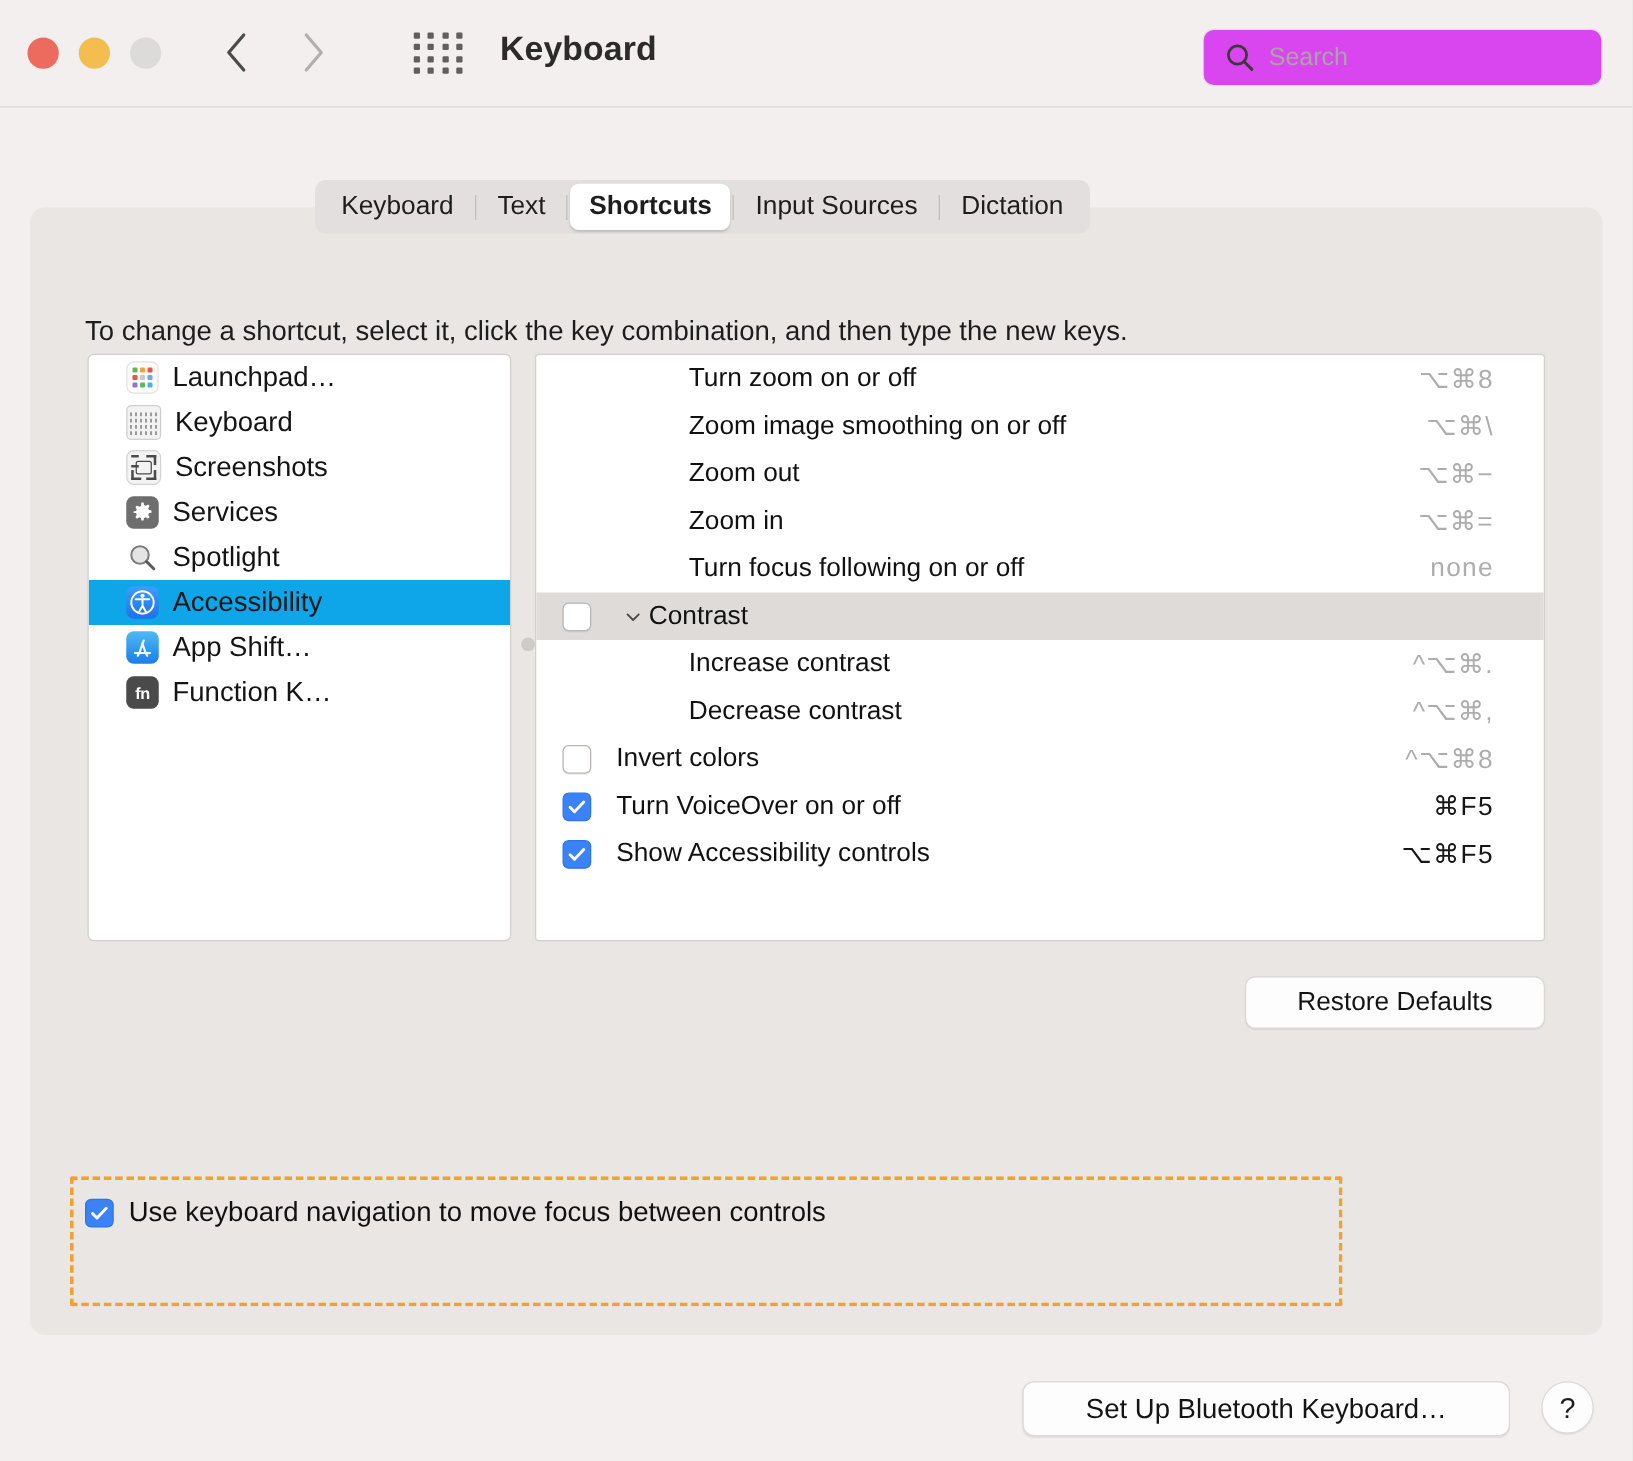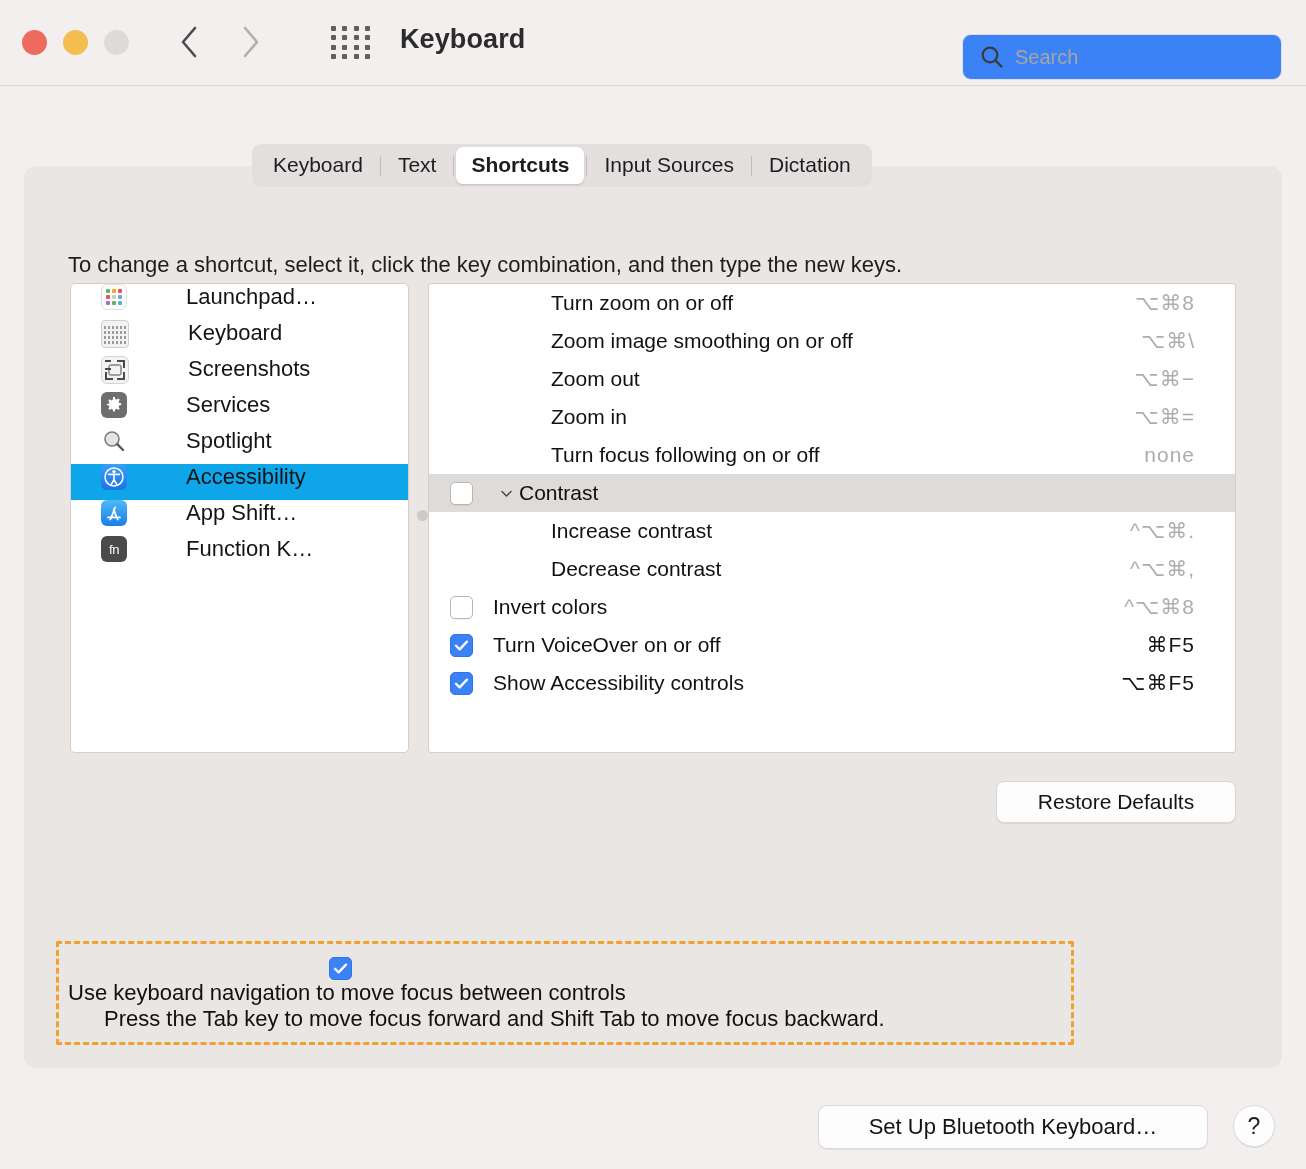--- a/index.html
+++ b/index.html
@@ -75,26 +75,26 @@
     top: 24px;
     font-size: 27px;
     font-weight: bold;
     color: #2b2b2b;
     letter-spacing: 0.1px;
   }
 
   .searchbox {
     position: absolute;
     right: 24px;
-    top: 34px;
+    top: 23px;
     width: 320px;
     height: 46px;
     border: 1px solid #e4e0df;
     border-radius: 9px;
-    background: #3b82f6;
+    background: #d946ef;
     display: flex;
     align-items: center;
     box-sizing: border-box;
   }
   .searchbox .mag {
     margin-left: 16px;
     margin-right: 10px;
     display: flex;
   }
   .search-input {
@@ -173,23 +173,23 @@
     height: 470px;
     background: #ffffff;
     border: 1px solid #d2cfcd;
     border-radius: 5px;
     overflow: hidden;
     box-sizing: border-box;
   }
   .side-item {
     height: 36px;
     display: flex;
+    align-items: center;
     padding-left: 30px;
     box-sizing: border-box;
-    gap: 48px;
   }
   .side-item.selected { background: #0ea5e9; }
   .side-item .ico {
     width: 26px; height: 26px;
     margin-right: 11px;
     flex: none;
     position: relative;
   }
   .side-label {
     font-size: 22px;
@@ -277,21 +277,21 @@
     background: linear-gradient(180deg,#4fb9f5,#1a7ee8);
     border-radius: 6px;
     display: flex; align-items: center; justify-content: center;
   }
 
   .ic-fn {
     background: #4a4a4a;
     border-radius: 6px;
     color: #fff;
     font-size: 13px;
-    font-weight: normal;
+    font-weight: bold;
     display: flex; align-items: center; justify-content: center;
     letter-spacing: -0.3px;
   }
 
   
   .split-dot {
     position: absolute;
     left: 393px;
     top: 344px;
     width: 11px; height: 11px;
@@ -398,21 +398,20 @@
     border: 3px dashed #f0a12e;
     border-radius: 2px;
     box-sizing: border-box;
   }
   .navbox-check {
     position: absolute;
     left: 44px;
     top: 791px;
     display: flex;
     align-items: center;
-    flex-direction: column;
   }
   .navbox-check .cb { margin-right: 12px; }
   .navbox-label {
     font-size: 22px;
     color: #111111;
   }
   .navbox-sub {
     position: absolute;
     left: 80px;
     top: 840px;
@@ -683,17 +682,16 @@
 
   <div class="navbox-check">
     <span class="cb on">
       <svg width="17" height="17" viewBox="0 0 17 17">
           <path d="M3 8.8 L6.6 12.4 L14 4.6" fill="none" stroke="#fff" stroke-width="2.3" stroke-linecap="round" stroke-linejoin="round"></path>
         </svg>
     </span>
     <span class="navbox-label">Use keyboard navigation to move focus between controls</span>
   </div>
 
-  <div class="navbox-sub">Press the Tab key to move focus forward and Shift Tab to move focus backward.</div>
 </div>
 
 <div class="bt-btn">Set Up Bluetooth Keyboard…</div>
 <div class="help-btn">?</div>
 
 </body></html>

